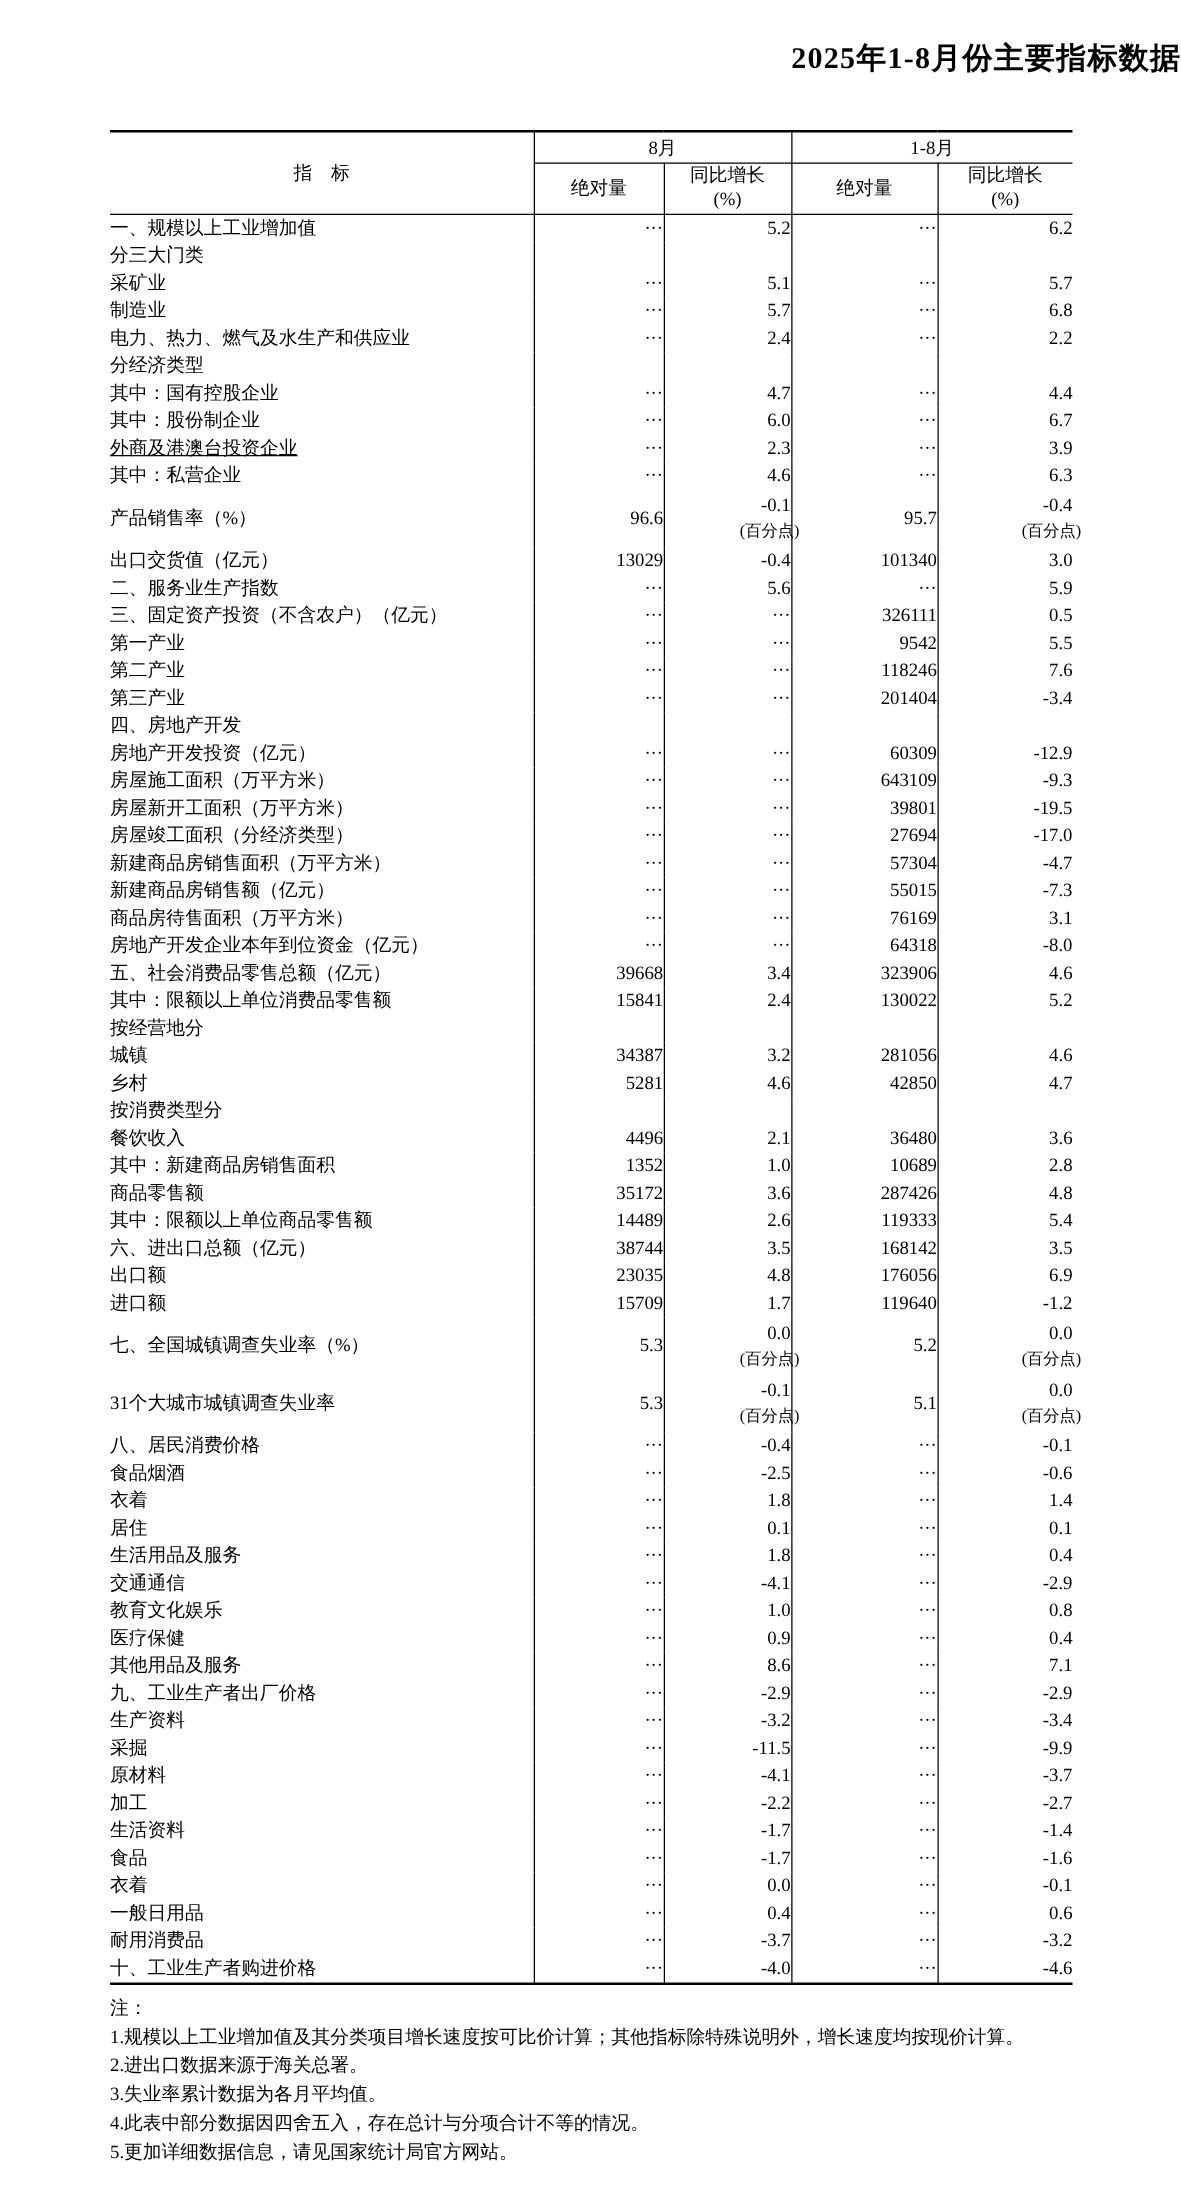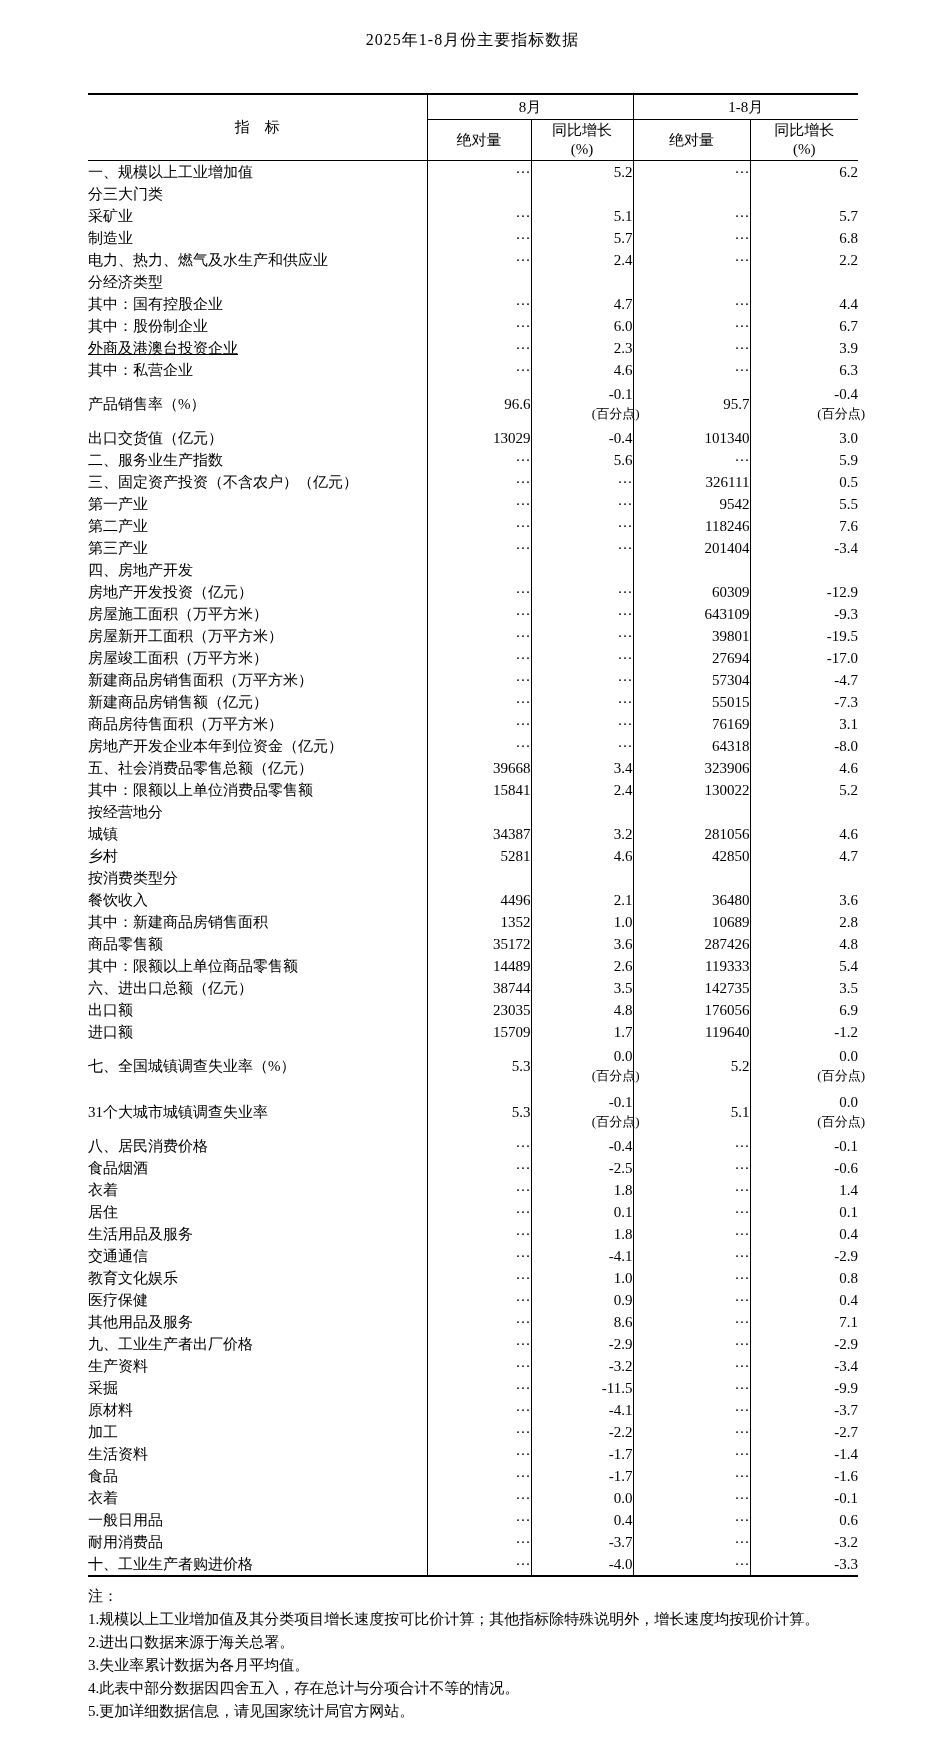--- a/index.html
+++ b/index.html
@@ -7,23 +7,23 @@
     width: 945px;
     height: 1761px;
     background: #ffffff;
     color: #000000;
     font-family: "Liberation Serif", "DejaVu Serif", serif;
     overflow: hidden;
     position: relative;
   }
   .title {
     padding-top: 30px;
-    text-align: center;
-    font-size: 16px;
-    font-weight: normal;
+    text-align: right;
+    font-size: 24px;
+    font-weight: bold;
     letter-spacing: 1px;
   }
   table.indicators {
     margin: 42px 0 0 88px;
     width: 770px;
     border-collapse: collapse;
     table-layout: fixed;
     border-top: 2px solid #000;
     border-bottom: 2px solid #000;
   }
@@ -239,21 +239,21 @@
           <td class="c-yoy">-9.3</td>
         </tr>
         <tr>
           <td class="c-label b-r ind0">房屋新开工面积（万平方米）</td>
           <td class="c-abs b-r">···</td>
           <td class="c-yoy b-r">···</td>
           <td class="c-abs b-r">39801</td>
           <td class="c-yoy">-19.5</td>
         </tr>
         <tr>
-          <td class="c-label b-r ind0">房屋竣工面积（万平方米）</td>
+          <td class="c-label b-r ind0">房屋竣工面积（分经济类型）</td>
           <td class="c-abs b-r">···</td>
           <td class="c-yoy b-r">···</td>
           <td class="c-abs b-r">27694</td>
           <td class="c-yoy">-17.0</td>
         </tr>
         <tr>
           <td class="c-label b-r ind0">新建商品房销售面积（万平方米）</td>
           <td class="c-abs b-r">···</td>
           <td class="c-yoy b-r">···</td>
           <td class="c-abs b-r">57304</td>
@@ -347,21 +347,21 @@
           <td class="c-label b-r ind0">其中：限额以上单位商品零售额</td>
           <td class="c-abs b-r">14489</td>
           <td class="c-yoy b-r">2.6</td>
           <td class="c-abs b-r">119333</td>
           <td class="c-yoy">5.4</td>
         </tr>
         <tr class="bold">
           <td class="c-label b-r ind0">六、进出口总额（亿元）</td>
           <td class="c-abs b-r">38744</td>
           <td class="c-yoy b-r">3.5</td>
-          <td class="c-abs b-r">142735</td>
+          <td class="c-abs b-r">168142</td>
           <td class="c-yoy">3.5</td>
         </tr>
         <tr>
           <td class="c-label b-r ind2">出口额</td>
           <td class="c-abs b-r">23035</td>
           <td class="c-yoy b-r">4.8</td>
           <td class="c-abs b-r">176056</td>
           <td class="c-yoy">6.9</td>
         </tr>
         <tr>
@@ -528,21 +528,21 @@
           <td class="c-abs b-r">···</td>
           <td class="c-yoy b-r">-3.7</td>
           <td class="c-abs b-r">···</td>
           <td class="c-yoy">-3.2</td>
         </tr>
         <tr class="bold">
           <td class="c-label b-r ind0">十、工业生产者购进价格</td>
           <td class="c-abs b-r">···</td>
           <td class="c-yoy b-r">-4.0</td>
           <td class="c-abs b-r">···</td>
-          <td class="c-yoy">-3.3</td>
+          <td class="c-yoy">-4.6</td>
         </tr>
       </tbody>
   </table>
 
   <div class="notes">
     <div class="note-line">注：</div>
   <div class="note-line">1.规模以上工业增加值及其分类项目增长速度按可比价计算；其他指标除特殊说明外，增长速度均按现价计算。</div>
       <div class="note-line">2.进出口数据来源于海关总署。</div>
       <div class="note-line">3.失业率累计数据为各月平均值。</div>
       <div class="note-line">4.此表中部分数据因四舍五入，存在总计与分项合计不等的情况。</div>

